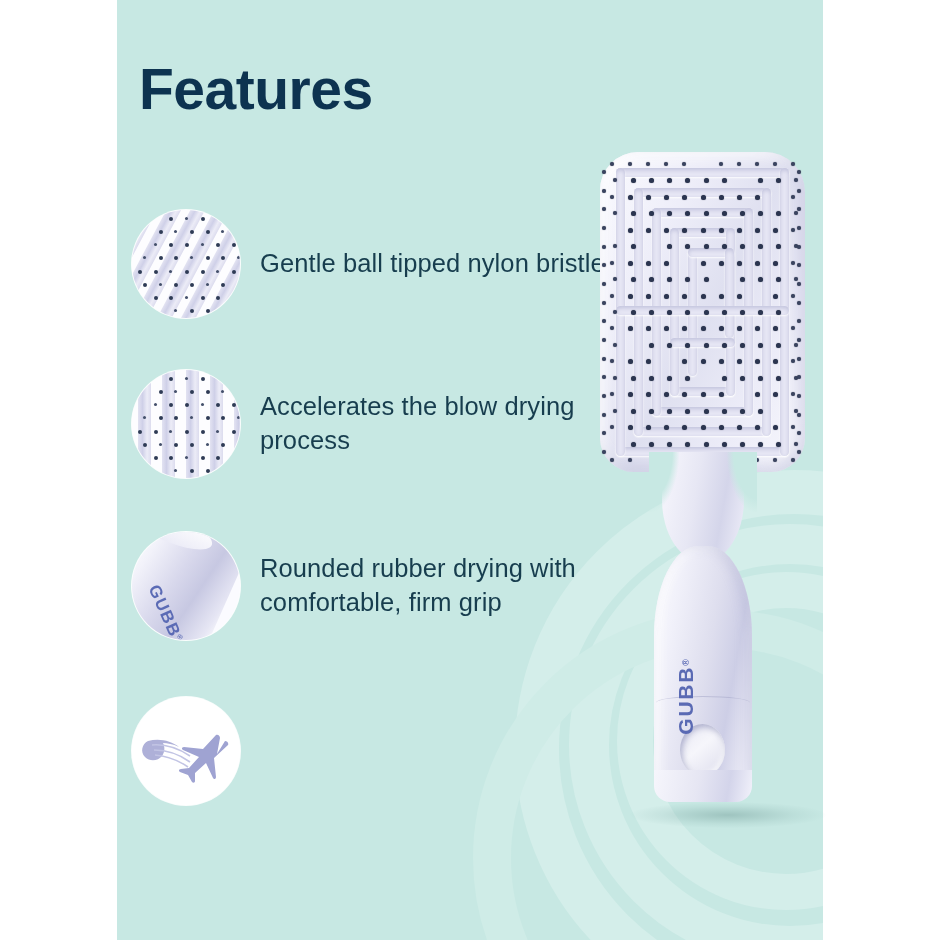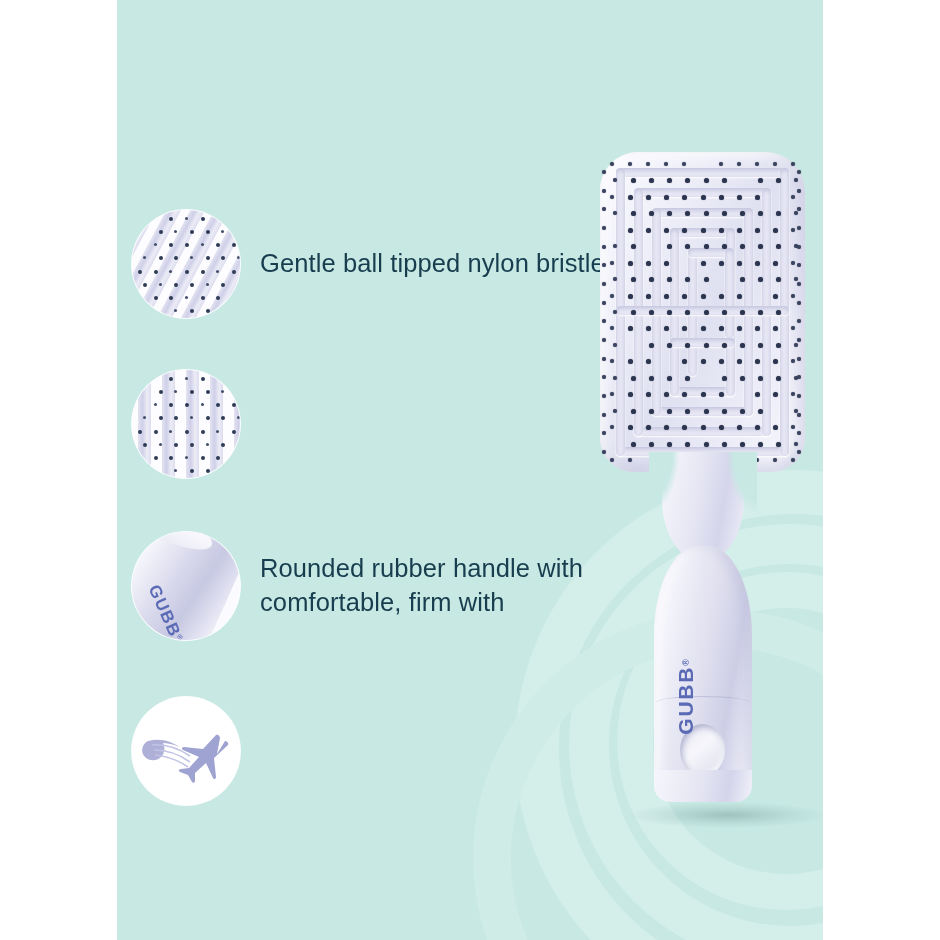--- a/index.html
+++ b/index.html
@@ -236,20 +236,21 @@
 
 <div id="stage">
 
   <div class="mint-panel">
     <div class="wave w1"></div>
     <div class="wave w2"></div>
     <div class="wave w3"></div>
     <div class="wave w4"></div>
   </div>
 
+  <div class="title">Features</div>
 
   <div class="feature-row r0">
     <div class="icon-circle">
       <div class="brsw" id="sw0">
           <div class="rib" style="left: -18px; top: -30px; width: 13px; height: 170px; transform: rotate(28deg); transform-origin: center center;"></div>
           <div class="rib" style="left: 6px; top: -30px; width: 13px; height: 170px; transform: rotate(28deg); transform-origin: center center;"></div>
           <div class="rib" style="left: 30px; top: -30px; width: 13px; height: 170px; transform: rotate(28deg); transform-origin: center center;"></div>
           <div class="rib" style="left: 54px; top: -30px; width: 13px; height: 170px; transform: rotate(28deg); transform-origin: center center;"></div>
           <div class="rib" style="left: 78px; top: -30px; width: 13px; height: 170px; transform: rotate(28deg); transform-origin: center center;"></div>
           <div class="rib" style="left: 102px; top: -30px; width: 13px; height: 170px; transform: rotate(28deg); transform-origin: center center;"></div>
@@ -346,31 +347,32 @@
           <div class="dot" style="left: 21.6667px; top: 85.8571px;"></div>
           <div class="dot" style="left: 37.3333px; top: 85.8571px;"></div>
           <div class="dot sm" style="left: 53px; top: 85.8571px;"></div>
           <div class="dot" style="left: 68.6667px; top: 85.8571px;"></div>
           <div class="dot" style="left: 84.3333px; top: 85.8571px;"></div>
           <div class="dot sm" style="left: 42.3333px; top: 99px;"></div>
           <div class="dot" style="left: 58px; top: 99px;"></div>
           <div class="dot" style="left: 73.6667px; top: 99px;"></div>
         </div>
     </div>
+    <div class="feature-text">Accelerates the blow drying process</div>
   </div>
 
   <div class="feature-row r2">
     <div class="icon-circle">
       <div class="hsw">
         <div class="tube"></div>
         <div class="tube-end"></div>
         <div class="logo">GUBB<sup>®</sup></div>
       </div>
     </div>
-    <div class="feature-text">Rounded rubber handle with comfortable, firm with</div>
+    <div class="feature-text">Rounded rubber drying with comfortable, firm grip</div>
   </div>
 
   <div class="feature-row r3">
     <div class="icon-circle">
       <div class="tsw">
         <svg viewBox="0 0 108 108" width="108" height="108">
           <g fill="#aeb0d8">
             <path d="M16 44 c-6 3 -8 11 -3 16 c5 5 13 4 17 -1 c3 -4 3 -9 1 -13 c4 0 10 1 16 4 c-8 -6 -19 -9 -31 -6 z"></path>
             <path d="M20 48 c12 -1 26 3 38 11" stroke="#c2c4e4" stroke-width="1.6" fill="none"></path>
             <path d="M22 53 c12 0 25 4 36 12" stroke="#c2c4e4" stroke-width="1.6" fill="none"></path>

